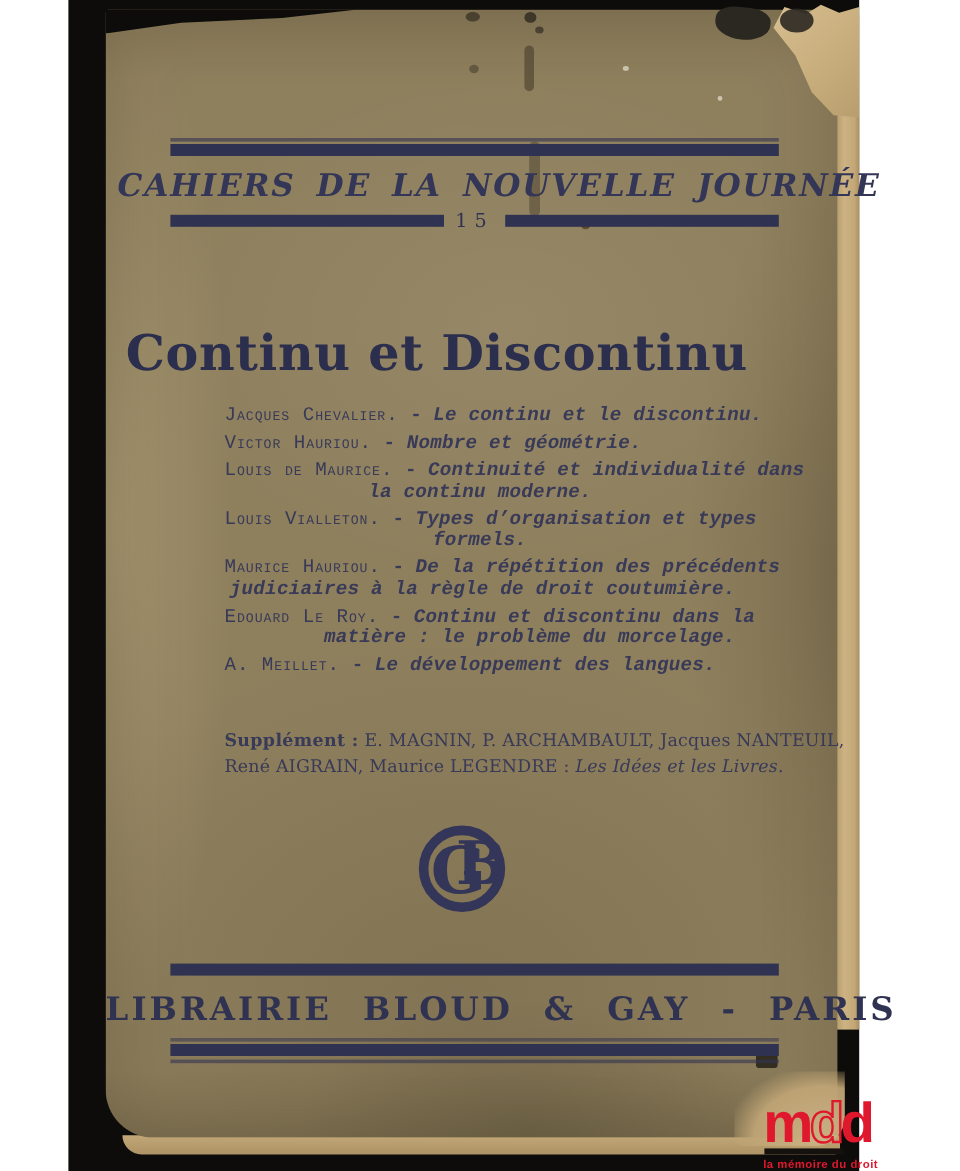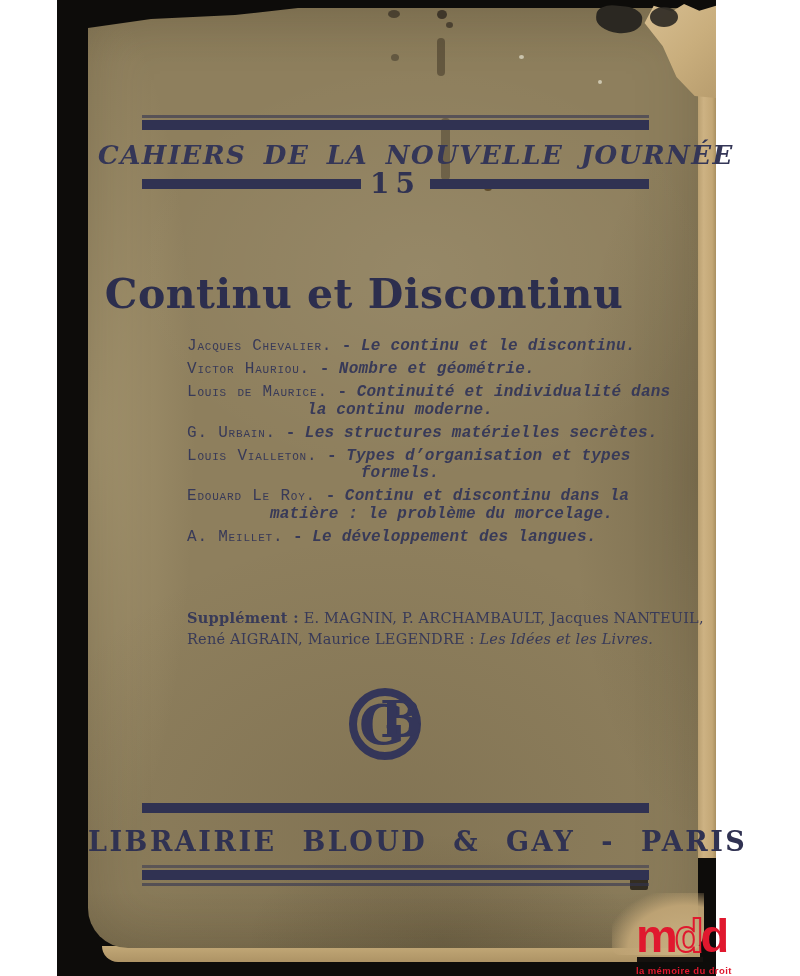--- a/index.html
+++ b/index.html
@@ -61,21 +61,21 @@
   .rule-bottom .thin-a{height:2.5px;background:#32345288;margin-bottom:2.5px;}
   .rule-bottom .thick{margin-bottom:2.5px;}
   .rule-bottom .thin-b{height:3px;background:#32345299;}
   .bar-mid{position:absolute;left:142px;top:803px;width:507px;height:10px;background:#303252;}
 
   .series-title{position:absolute;left:98px;top:140px;width:590px;text-align:center;
     font-style:italic;font-weight:bold;font-size:26px;letter-spacing:1.5px;word-spacing:7px;
     color:#343657;white-space:nowrap;}
   .bar15{position:absolute;left:142px;top:173px;width:507px;height:21px;display:flex;align-items:center;}
   .bar15 .seg{flex:1;height:10px;background:#303252;}
-  .bar15 .num{padding:0 9px;font-weight:bold;font-size:28px;letter-spacing:6px;color:#303252;white-space:nowrap;}
+  .bar15 .num{padding:0 9px;font-weight:normal;font-size:16px;letter-spacing:6px;color:#303252;white-space:nowrap;}
 
   .main-title{position:absolute;left:88px;top:270px;width:552px;text-align:center;
     font-weight:bold;font-size:41px;color:#2c2e4e;letter-spacing:.5px;white-space:nowrap;}
 
   .toc{position:absolute;left:187px;top:338px;width:426px;font-size:16px;line-height:17.5px;color:#383a58;}
   .entry{margin-bottom:5.5px;font-family:Liberation Mono, monospace;}
   .entry .l1{white-space:nowrap;}
   .entry .name{font-variant:small-caps;letter-spacing:.8px;}
   .entry .sep{font-weight:bold;}
   .entry .work{font-weight:bold;font-style:italic;letter-spacing:.2px;}
@@ -148,26 +148,27 @@
       <div class="entry">
         <div class="l1"><span class="name">Jacques Chevalier.</span> <span class="sep">-</span> <span class="work">Le continu et le discontinu.</span></div>
       </div>
       <div class="entry">
         <div class="l1"><span class="name">Victor Hauriou.</span> <span class="sep">-</span> <span class="work">Nombre et géométrie.</span></div>
       </div>
       <div class="entry c2">
         <div class="l1"><span class="name">Louis de Maurice.</span> <span class="sep">-</span> <span class="work">Continuité et individualité dans</span></div>
         <div class="line2">la continu moderne.</div>
       </div>
-      <div class="entry">
-        <div class="l1"><span class="name">G. Urbain.</span> <span class="sep">-</span> <span class="work">Les structures matérielles secrètes.</span></div>
-      </div>
       <div class="entry c2">
         <div class="l1"><span class="name">Louis Vialleton.</span> <span class="sep">-</span> <span class="work">Types d’organisation et types</span></div>
         <div class="line2">formels.</div>
+      </div>
+      <div class="entry r2">
+        <div class="l1"><span class="name">Maurice Hauriou.</span> <span class="sep">-</span> <span class="work">De la répétition des précédents</span></div>
+        <div class="line2">judiciaires à la règle de droit coutumière.</div>
       </div>
       <div class="entry r2">
         <div class="l1"><span class="name">Edouard Le Roy.</span> <span class="sep">-</span> <span class="work">Continu et discontinu dans la</span></div>
         <div class="line2">matière : le problème du morcelage.</div>
       </div>
       <div class="entry">
         <div class="l1"><span class="name">A. Meillet.</span> <span class="sep">-</span> <span class="work">Le développement des langues.</span></div>
       </div>
     </div>
 

